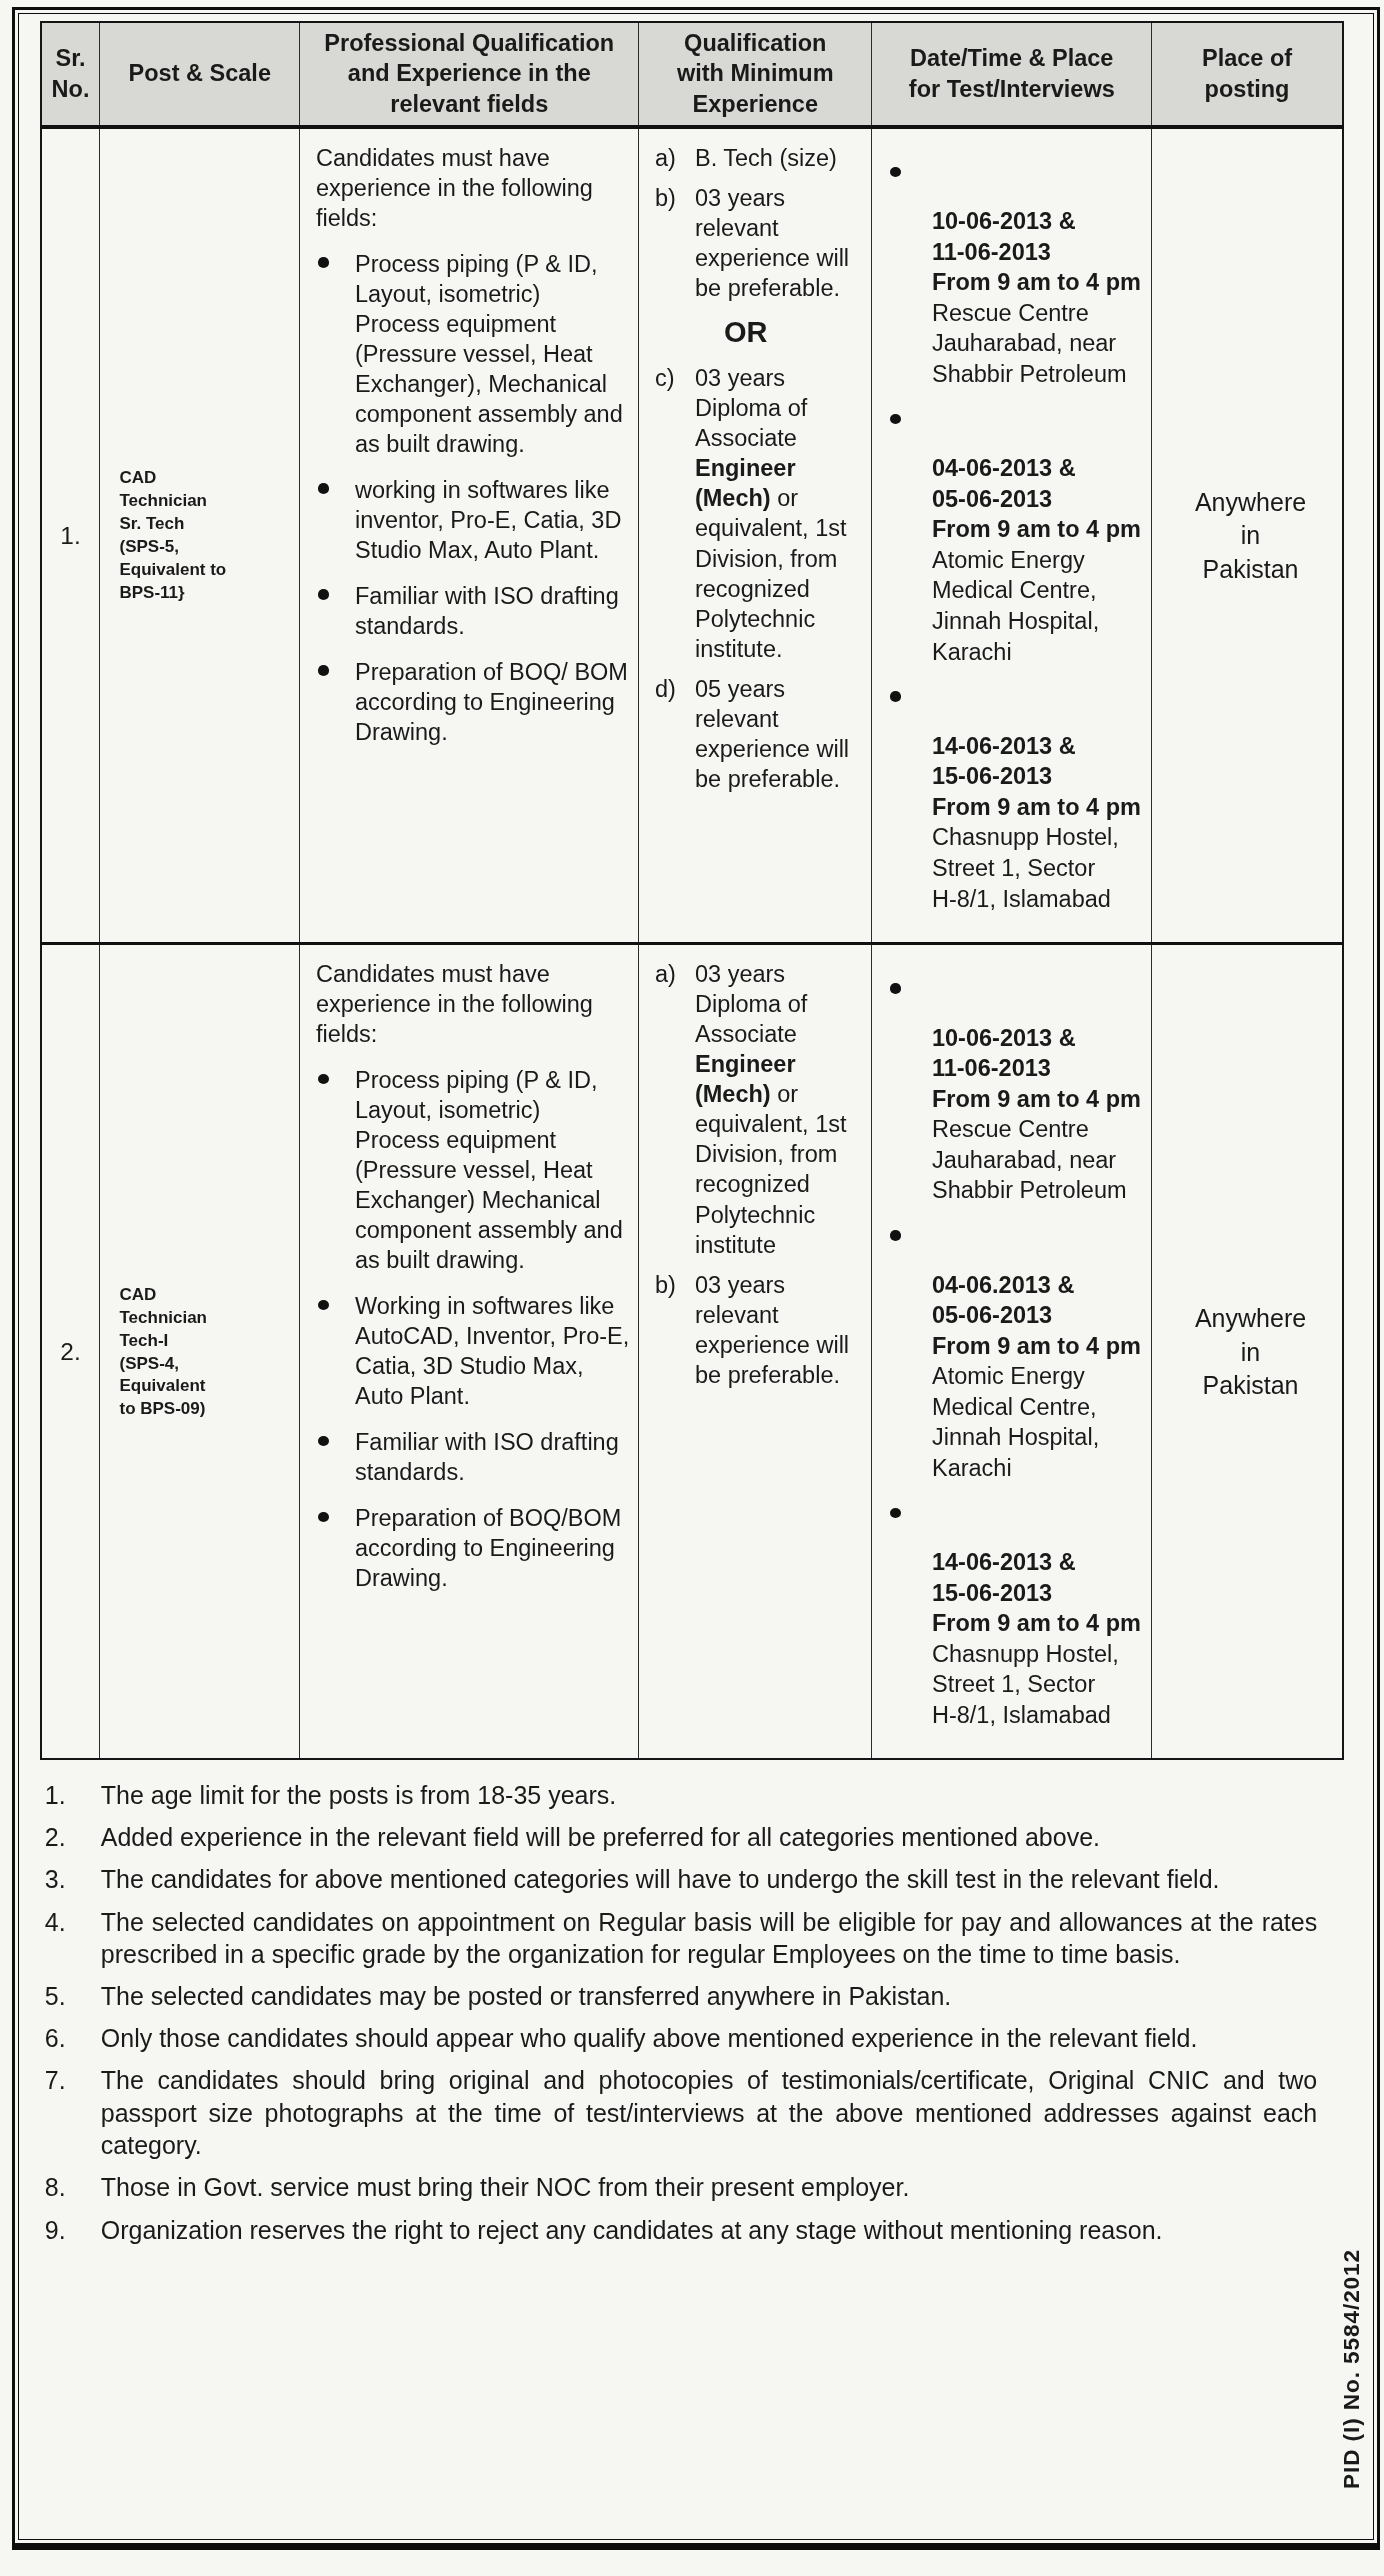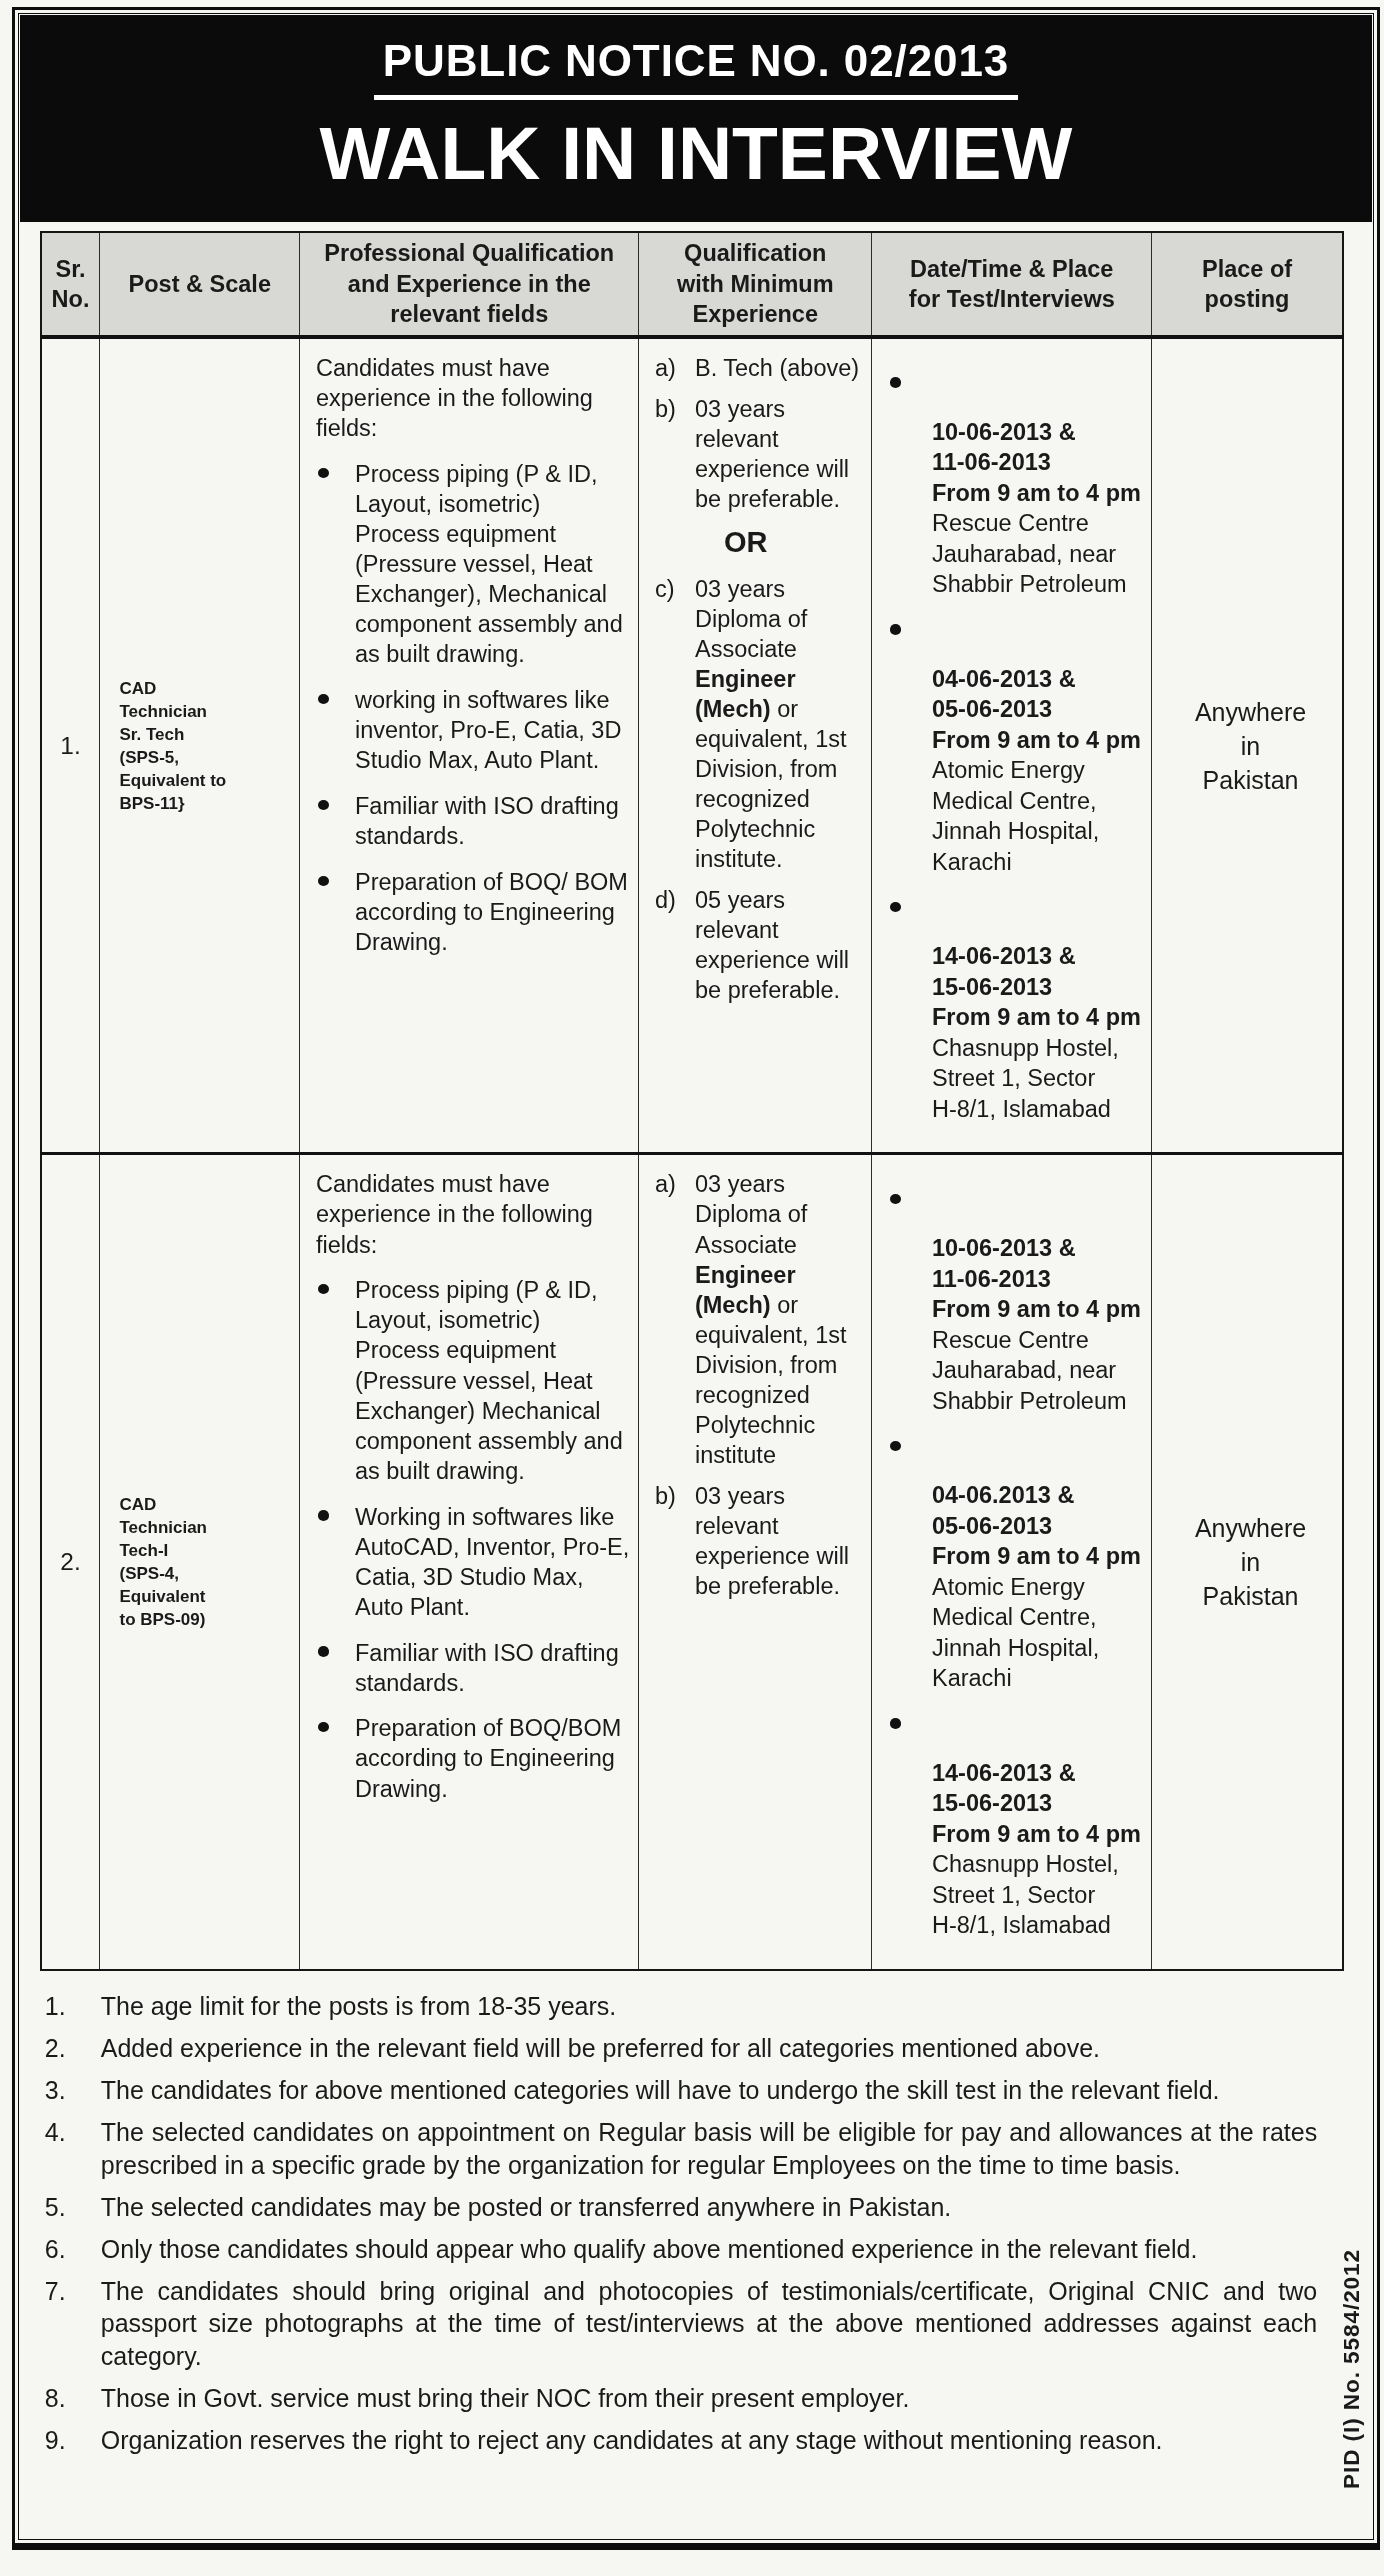--- a/index.html
+++ b/index.html
@@ -46,24 +46,20 @@
   .note-text{flex:1; text-align:justify; padding-right:30px;}
   .pid-vertical{position:absolute; right:8.7px; bottom:50px; writing-mode:vertical-rl; transform:rotate(180deg); font-weight:bold; font-size:22.6px; white-space:nowrap; letter-spacing:0.9px;}
 </style>
 </head>
 <body>
 
 <div class="page">
   <div class="frame-outer">
     <div class="frame-inner">
 
-      <div class="header-box">
-        <div class="notice-no">PUBLIC NOTICE NO. 02/2013</div>
-        <div class="main-title">WALK IN INTERVIEW</div>
-      </div>
 
 
       <div class="table-wrap">
         <table class="data-table">
           <colgroup>
             <col class="c-sr">
               <col class="c-post">
               <col class="c-prof">
               <col class="c-qual">
               <col class="c-date">
@@ -114,21 +110,21 @@
                     <span class="bullet-text">Familiar with ISO drafting standards.</span>
                   </div>
                   <div class="bullet-item">
                     <span class="dot"></span>
                     <span class="bullet-text">Preparation of BOQ/ BOM according to Engineering Drawing.</span>
                   </div>
                 </td>
                 <td class="cell qual-cell">
                   <div class="qual-item">
                     <span class="qual-label">a)</span>
-                    <span class="qual-text"><span class="seg">B. Tech (above)</span></span>
+                    <span class="qual-text"><span class="seg">B. Tech (size)</span></span>
                   </div>
                   <div class="qual-item">
                     <span class="qual-label">b)</span>
                     <span class="qual-text"><span class="seg">03 years relevant experience will be preferable.</span></span>
                   </div>
                   <div class="or-divider">OR</div>
                   <div class="qual-item">
                     <span class="qual-label">c)</span>
                     <span class="qual-text"><span class="seg">03 years Diploma of Associate </span><span class="seg bold">Engineer (Mech)</span><span class="seg"> or equivalent, 1st Division, from recognized Polytechnic institute.</span></span>
                   </div>

